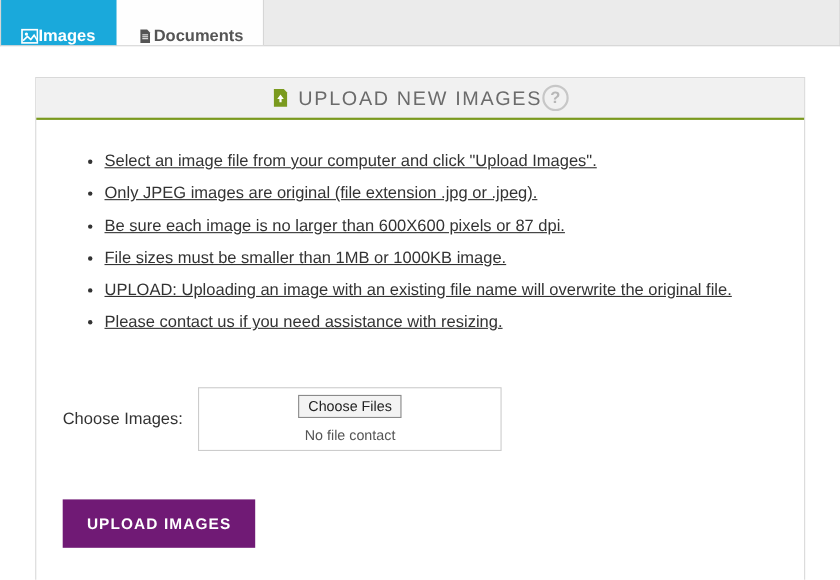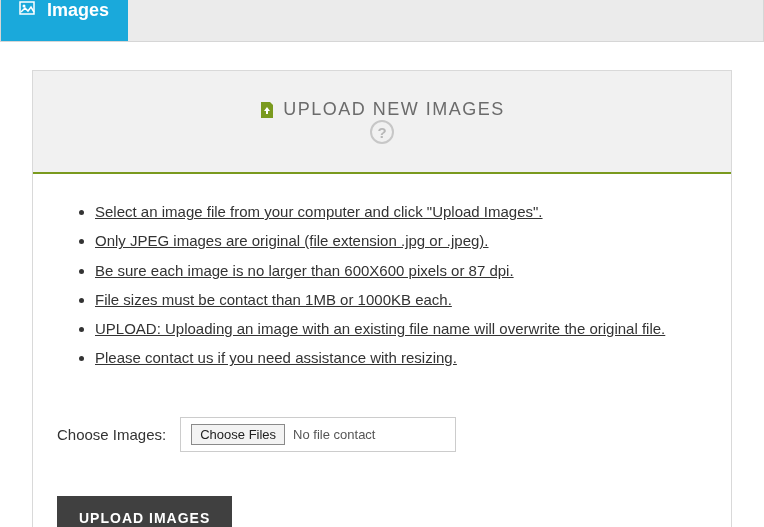--- a/index.html
+++ b/index.html
@@ -13,50 +13,49 @@
   .tab-bar {
     background: #ebebeb;
     border: 1px solid #d6d6d6;
     border-top: none;
     display: flex;
     padding: 0;
     height: 42px;
   }
   .tab {
     display: flex;
-    align-items: flex-start;
-    gap: 12px;
+    align-items: flex-end;
+    gap: 0;
     padding: 0 18px;
     height: 100%;
     border-right: 1px solid #d6d6d6;
     background: #fefefe;
     color: #555;
-    font-size: 18px;
+    font-size: 15px;
     font-weight: bold;
     cursor: pointer;
   }
   .tab.active {
     background: #1aa9db;
     color: #ffffff;
     border-right: 1px solid #1aa9db;
   }
   .tab .icon { width: 16px; height: 16px; display: inline-flex; align-items:center; justify-content:center;}
   .panel {
     margin: 28px 32px 0 32px;
     border: 1px solid #d9d9d9;
     background: #ffffff;
   }
   .panel-header {
     background: #f1f1f1;
     border-bottom: 2px solid #7a9a1e;
-    padding: 28px 16px;
+    padding: 6px 16px;
     display: flex;
     align-items: center;
-    justify-content: flex-start;
-    flex-direction: column;
+    justify-content: center;
   }
   .panel-title {
     display: flex;
     align-items: center;
     gap: 8px;
     color: #6b6b6b;
     font-size: 18px;
     letter-spacing: 1.5px;
     font-weight: 400;
   }
@@ -90,32 +89,33 @@
   }
   .file-label { color:#333; font-size:15px; }
   .file-box {
     border: 1px solid #cccccc;
     padding: 6px 10px;
     display: flex;
     align-items: center;
     gap: 8px;
     width: 276px;
     font-size: 13px;
+    flex-direction: column;
   }
   .choose-btn {
     border: 1px solid #8a8a8a;
     background: #f3f3f3;
     padding: 2px 8px;
     font-size: 13px;
     color: #222;
     cursor: pointer;
   }
   .file-status { color: #555; font-size: 13px; }
   .upload-btn {
-    background: #404040;
+    background: #701a75;
     color: #ffffff;
     border: none;
     padding: 14px 22px;
     font-size: 14px;
     font-weight: bold;
     letter-spacing: 1px;
     cursor: pointer;
   }
 </style>
 </head>
@@ -125,20 +125,31 @@
   <div class="tab active">
     <span class="icon">
       <svg viewBox="0 0 16 16" width="16" height="16">
           <rect x="1" y="2" width="14" height="12" fill="none" stroke="#fff" stroke-width="1.5"></rect>
           <circle cx="5" cy="6" r="1.5" fill="#fff"></circle>
           <path d="M2 12 L6 8 L9 11 L12 7 L15 12" fill="none" stroke="#fff" stroke-width="1.5"></path>
         </svg>
     </span>
     <span>Images</span>
   </div>
+  <div class="tab">
+    <span class="icon">
+      <svg viewBox="0 0 16 16" width="14" height="16">
+          <path d="M3 1 H10 L13 4 V15 H3 Z" fill="#555"></path>
+          <rect x="5" y="6" width="6" height="1" fill="#fff"></rect>
+          <rect x="5" y="8" width="6" height="1" fill="#fff"></rect>
+          <rect x="5" y="10" width="6" height="1" fill="#fff"></rect>
+        </svg>
+    </span>
+    <span>Documents</span>
+  </div>
 </div>
 
 <div class="panel">
   <div class="panel-header">
     <div class="panel-title">
       <span class="upload-icon-box">
         <svg viewBox="0 0 16 18" width="16" height="18">
             <path d="M2 1 H11 L14 4 V17 H2 Z" fill="#7a9a1e"></path>
             <path d="M8 6 L5 10 H7 V13 H9 V10 H11 Z" fill="#fff"></path>
           </svg>
@@ -147,21 +158,21 @@
     </div>
     <div class="help-circle">
       <span>?</span>
     </div>
   </div>
   <div class="panel-body">
     <ul>
       <li>Select an image file from your computer and click "Upload Images".</li>
       <li>Only JPEG images are original (file extension .jpg or .jpeg).</li>
       <li>Be sure each image is no larger than 600X600 pixels or 87 dpi.</li>
-      <li>File sizes must be contact than 1MB or 1000KB each.</li>
+      <li>File sizes must be smaller than 1MB or 1000KB image.</li>
       <li>UPLOAD: Uploading an image with an existing file name will overwrite the original file.</li>
       <li>Please contact us if you need assistance with resizing.</li>
     </ul>
 
     <div class="file-row">
       <span class="file-label">Choose Images:</span>
       <div class="file-box">
         <span class="choose-btn">Choose Files</span>
         <span class="file-status">No file contact</span>
       </div>

